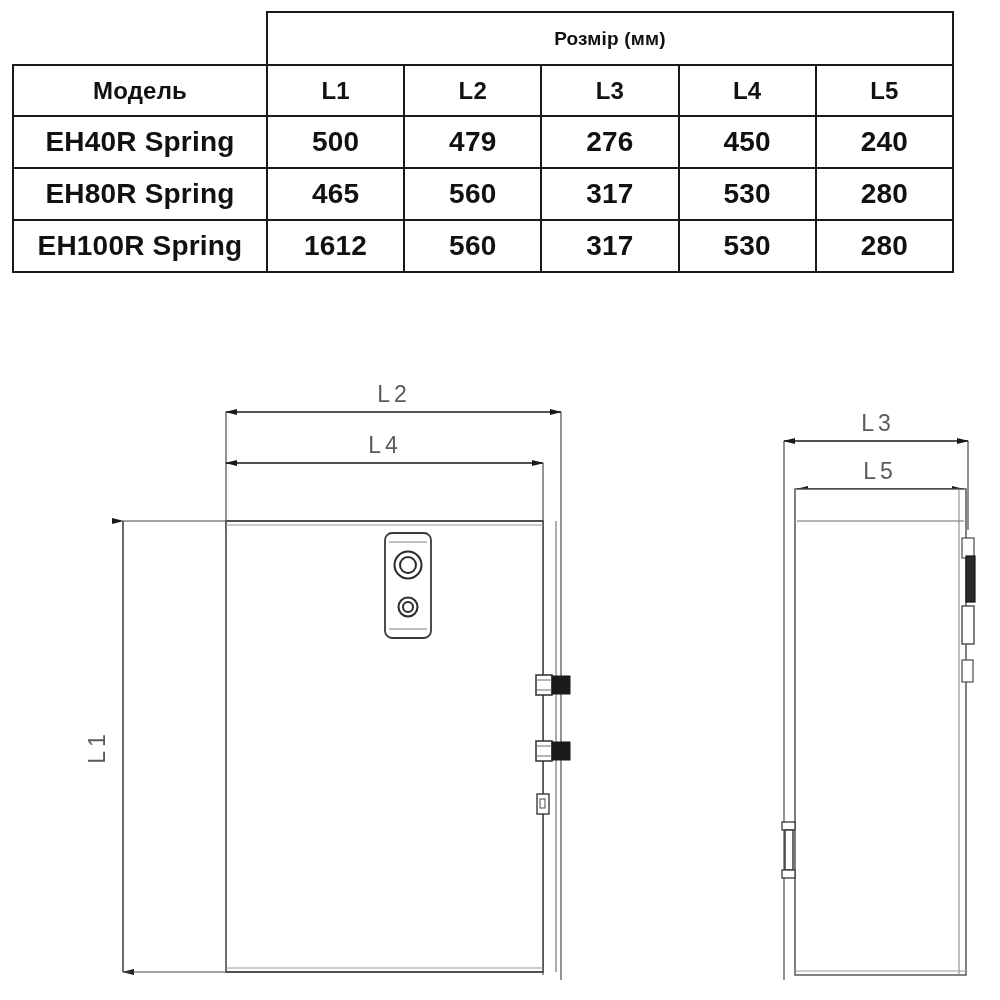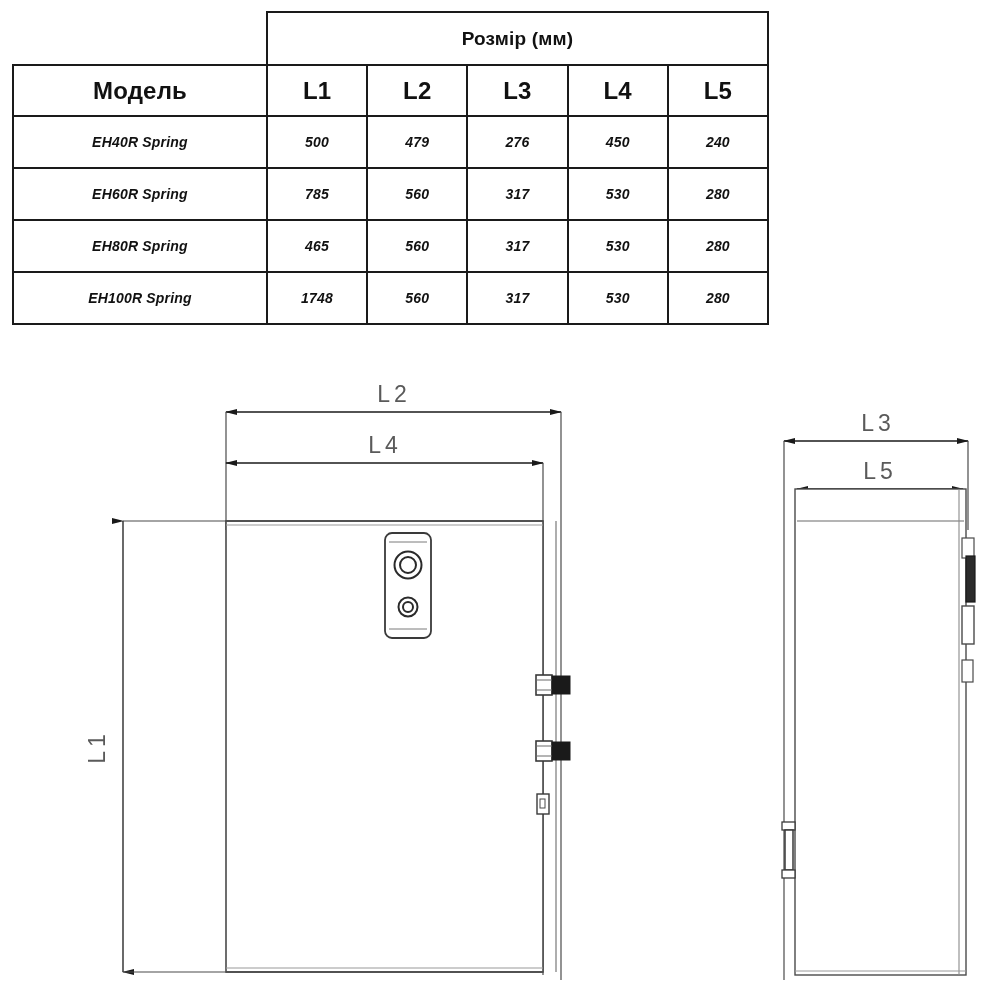--- a/index.html
+++ b/index.html
@@ -9,21 +9,21 @@
     font-family:"Liberation Sans", sans-serif;
     overflow:hidden;
     position:relative;
   }
   #root{position:relative;width:1000px;height:1000px;}
 
   
   .spec-table{
     position:absolute;
     left:12px;top:11px;
-    width:757px;
+    width:942px;
     border-collapse:collapse;
     table-layout:fixed;
   }
   .spec-table td{
     border:2px solid #1a1a1a;
     text-align:center;
     vertical-align:middle;
     font-weight:bold;
     color:#111111;
     padding:0;
@@ -44,22 +44,21 @@
   .group-head{
     height:53px;
     font-size:19px;
   }
   .head-row td{
     height:49px;
     font-size:24px;
   }
   .data-row td{
     height:50px;
-    font-size:14px;
-    font-style:italic;
+    font-size:28px;
   }
   .model-cell{font-size:19px;}
 
   
   .drawing{
     position:absolute;
     left:0;top:370px;
     width:1000px;height:630px;
   }
   svg{display:block;}
@@ -92,38 +91,30 @@
 
       <tr class="data-row">
         <td class="model-cell">EH40R Spring</td>
         <td>500</td>
         <td>479</td>
         <td>276</td>
         <td>450</td>
         <td>240</td>
       </tr>
       <tr class="data-row">
-        <td class="model-cell">EH60R Spring</td>
-        <td>785</td>
-        <td>560</td>
-        <td>317</td>
-        <td>530</td>
-        <td>280</td>
-      </tr>
-      <tr class="data-row">
         <td class="model-cell">EH80R Spring</td>
         <td>465</td>
         <td>560</td>
         <td>317</td>
         <td>530</td>
         <td>280</td>
       </tr>
       <tr class="data-row">
         <td class="model-cell">EH100R Spring</td>
-        <td>1748</td>
+        <td>1612</td>
         <td>560</td>
         <td>317</td>
         <td>530</td>
         <td>280</td>
       </tr>
     </tbody>
   </table>
 
   <div class="drawing">
     <svg width="1000" height="630" viewBox="0 0 1000 630" xmlns="http://www.w3.org/2000/svg">

